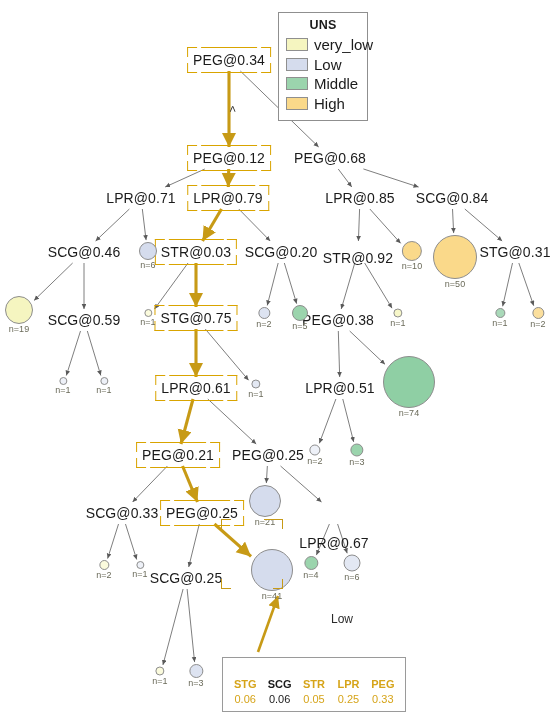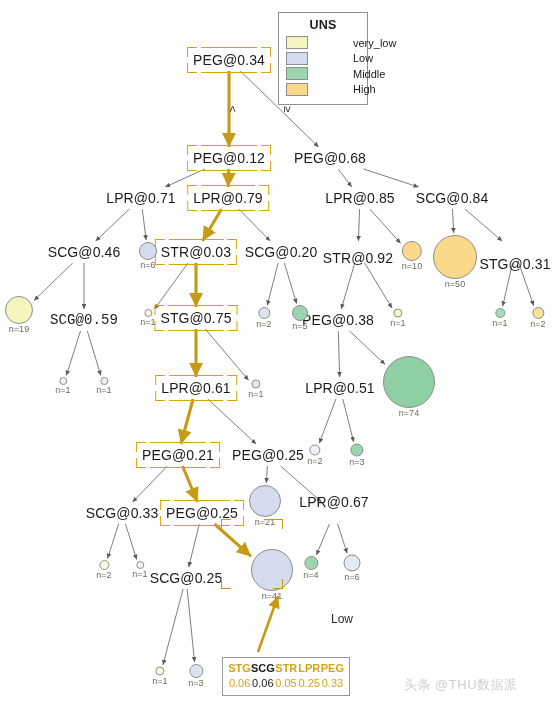--- a/index.html
+++ b/index.html
@@ -27,27 +27,27 @@
   .leaf .lbl{font-size:9px;color:#6b6b5a;margin-top:0px;line-height:10px;white-space:nowrap;}
 
   .leaf.sel .circ{border-color:#8d8d8d;}
   .leaf.sel .brk{position:absolute;pointer-events:none;}
 
   #legend{position:absolute;left:278px;top:12px;width:90px;
           border:1px solid #8f8f8f;background:#fff;padding:5px 7px 6px 7px;box-sizing:border-box;}
   #legend .ttl{font-size:12.5px;font-weight:bold;text-align:center;color:#1b1b1b;margin-bottom:4px;letter-spacing:.2px;}
   #legend .row{display:flex;align-items:center;margin:2.5px 0;}
   #legend .sw{width:20px;height:11px;border:1px solid #8f8f8f;margin-right:6px;flex:none;}
-  #legend .nm{font-size:11px;color:#1b1b1b;margin-left:39px;}
+  #legend .nm{font-size:15px;color:#1b1b1b;}
 
   #predtxt{position:absolute;left:287px;top:611px;width:110px;text-align:center;
            font-size:12px;color:#2a2a2a;line-height:17px;}
 
-  #ftable{position:absolute;left:222px;top:657px;width:128px;
-          border:1px solid #9a9a9a;background:#fff;box-sizing:border-box;padding:3px 5px 4px 5px;}
+  #ftable{position:absolute;left:222px;top:657px;width:184px;
+          border:1px solid #9a9a9a;background:#fff;box-sizing:border-box;padding:19px 5px 4px 5px;}
   #ftable .r{display:flex;justify-content:space-between;}
   #ftable .c{flex:1;text-align:center;font-size:11px;line-height:15px;}
   #ftable .hd .c{font-weight:bold;color:#d6a419;}
   #ftable .hd .c.dark{color:#1b1b1b;}
   #ftable .vl .c{color:#d6a419;}
   #ftable .vl .c.dark{color:#1b1b1b;}
 
   #wm{position:absolute;left:404px;top:676px;font-size:13px;color:#d0d0d0;
       letter-spacing:.5px;white-space:nowrap;}
   .eglbl{position:absolute;transform:translate(-50%,-50%);font-size:11px;color:#222;}
@@ -122,31 +122,31 @@
       <div class="node hl" style="left: 229px; top: 158px;"><span class="br tl"></span><span class="br tr"></span><span class="br bl"></span><span class="br brr"></span><span class="topbar"></span><span class="botbar"></span><span class="txt">PEG@0.12</span></div>
       <div class="node" style="left: 330px; top: 158px;"><span class="txt">PEG@0.68</span></div>
       <div class="node" style="left: 141px; top: 198px;"><span class="txt">LPR@0.71</span></div>
       <div class="node hl" style="left: 228px; top: 198px;"><span class="br tl"></span><span class="br tr"></span><span class="br bl"></span><span class="br brr"></span><span class="topbar"></span><span class="botbar"></span><span class="txt">LPR@0.79</span></div>
       <div class="node" style="left: 360px; top: 198px;"><span class="txt">LPR@0.85</span></div>
       <div class="node" style="left: 452px; top: 198px;"><span class="txt">SCG@0.84</span></div>
       <div class="node" style="left: 84px; top: 252px;"><span class="txt">SCG@0.46</span></div>
       <div class="node hl" style="left: 196px; top: 252px;"><span class="br tl"></span><span class="br tr"></span><span class="br bl"></span><span class="br brr"></span><span class="topbar"></span><span class="botbar"></span><span class="txt">STR@0.03</span></div>
       <div class="node" style="left: 281px; top: 252px;"><span class="txt">SCG@0.20</span></div>
       <div class="node" style="left: 358px; top: 258px;"><span class="txt">STR@0.92</span></div>
-      <div class="node" style="left: 515px; top: 252px; margin-top: 12px;"><span class="txt">STG@0.31</span></div>
-      <div class="node" style="left: 84px; top: 320px; font-family: Liberation Mono, monospace;"><span class="txt">SCG@0.59</span></div>
+      <div class="node" style="left: 515px; top: 252px;"><span class="txt">STG@0.31</span></div>
+      <div class="node" style="left: 84px; top: 320px;"><span class="txt">SCG@0.59</span></div>
       <div class="node hl" style="left: 196px; top: 318px;"><span class="br tl"></span><span class="br tr"></span><span class="br bl"></span><span class="br brr"></span><span class="topbar"></span><span class="botbar"></span><span class="txt">STG@0.75</span></div>
       <div class="node" style="left: 338px; top: 320px;"><span class="txt">PEG@0.38</span></div>
       <div class="node hl" style="left: 196px; top: 388px;"><span class="br tl"></span><span class="br tr"></span><span class="br bl"></span><span class="br brr"></span><span class="topbar"></span><span class="botbar"></span><span class="txt">LPR@0.61</span></div>
       <div class="node" style="left: 340px; top: 388px;"><span class="txt">LPR@0.51</span></div>
       <div class="node hl" style="left: 178px; top: 455px;"><span class="br tl"></span><span class="br tr"></span><span class="br bl"></span><span class="br brr"></span><span class="topbar"></span><span class="botbar"></span><span class="txt">PEG@0.21</span></div>
       <div class="node" style="left: 268px; top: 455px;"><span class="txt">PEG@0.25</span></div>
       <div class="node" style="left: 122px; top: 513px;"><span class="txt">SCG@0.33</span></div>
       <div class="node hl" style="left: 202px; top: 513px;"><span class="br tl"></span><span class="br tr"></span><span class="br bl"></span><span class="br brr"></span><span class="topbar"></span><span class="botbar"></span><span class="txt">PEG@0.25</span></div>
-      <div class="node" style="left: 334px; top: 502px;"><span class="txt">LPR@0.67</span></div>
+      <div class="node" style="left: 334px; top: 543px;"><span class="txt">LPR@0.67</span></div>
       <div class="node" style="left: 186px; top: 578px;"><span class="txt">SCG@0.25</span></div>
     </div>
   <div id="leaf-layer">
       <div class="leaf" style="left: 148px; top: 256px;">
         <div class="circ" style="width: 18px; height: 18px; background: rgb(213, 220, 237);"></div>
         <div class="lbl">n=6</div>
       </div>
       <div class="leaf" style="left: 412px; top: 256px;">
         <div class="circ" style="width: 20px; height: 20px; background: rgb(250, 217, 138);"></div>
         <div class="lbl">n=10</div>
@@ -286,14 +286,13 @@
       </div>
     <div class="r vl" id="ft-vals">
         <span class="c">0.06</span>
         <span class="c dark">0.06</span>
         <span class="c">0.05</span>
         <span class="c">0.25</span>
         <span class="c">0.33</span>
       </div>
   </div>
 
-  <div id="wm">头条 @THU数据派</div>
 </div>
 
 </body></html>

